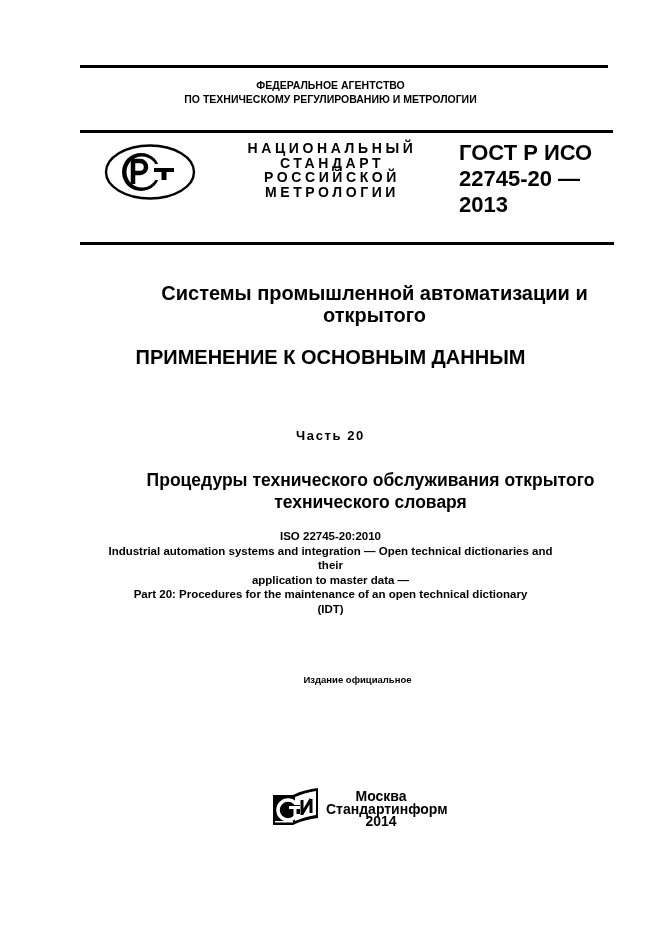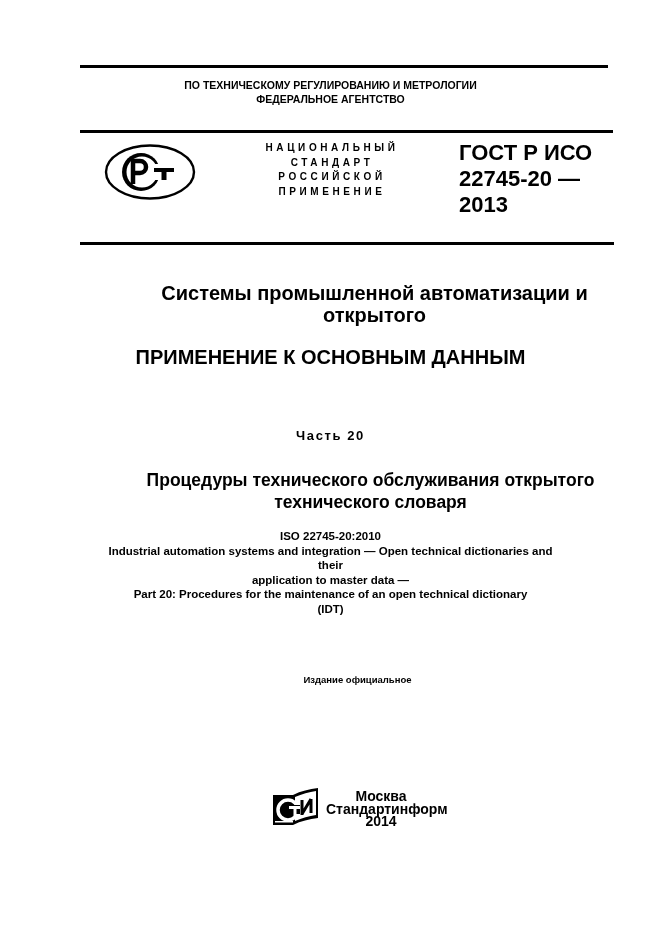--- a/index.html
+++ b/index.html
@@ -6,21 +6,21 @@
     body {
       width: 661px; height: 935px; position: relative; overflow: hidden;
       font-family: "Liberation Sans", sans-serif; color: #000;
     }
     .rule { position: absolute; height: 3px; background: #000; }
     .center { position: absolute; left: 0; width: 661px; text-align: center; }
     .agency { top: 78px; font-size: 10.5px; font-weight: bold; line-height: 14px; }
     .logo-pct { position: absolute; left: 104px; top: 143px; width: 92px; height: 58px; }
     .national {
       position: absolute; left: 244px; top: 141px; width: 176px; text-align: center;
-      font-size: 10px; font-weight: bold; letter-spacing: 3.6px; line-height: 14.5px;
+      font-size: 14px; font-weight: bold; letter-spacing: 3.6px; line-height: 14.5px;
     }
     .gost {
       position: absolute; left: 459px; top: 140px; width: 160px;
       font-size: 22px; font-weight: bold; line-height: 26px;
     }
     .series { top: 282px; font-size: 20px; font-weight: bold; line-height: 22px; margin-left: 44px; }
     .main-title { top: 345px; font-size: 20px; font-weight: bold; line-height: 25px; }
     .part { top: 428px; font-size: 13px; font-weight: bold; letter-spacing: 1.6px; }
     .subtitle { top: 469px; font-size: 17.5px; font-weight: bold; line-height: 22px; padding-left: 40px; }
     .iso { top: 529px; font-size: 11.5px; font-weight: bold; line-height: 14.5px; }
@@ -31,41 +31,41 @@
       font-size: 14px; font-weight: bold; line-height: 12.5px;
     }
     .line { display: block; }
   </style>
 </head>
 <body>
 
 <div class="rule" style="left:80px; top:65px; width:528px;"></div>
 
 <div class="center agency">
+  <span class="line">ФЕДЕРАЛЬНОЕ АГЕНТСТВО</span>
   <span class="line">ПО ТЕХНИЧЕСКОМУ РЕГУЛИРОВАНИЮ И МЕТРОЛОГИИ</span>
-  <span class="line">ФЕДЕРАЛЬНОЕ АГЕНТСТВО</span>
 </div>
 
 <div class="rule" style="left:80px; top:130px; width:533px;"></div>
 
 <svg class="logo-pct" viewBox="0 0 92 58">
   <ellipse cx="46" cy="29" rx="44" ry="26.5" fill="none" stroke="#000" stroke-width="2.4"></ellipse>
   <circle cx="37" cy="29" r="19" fill="#000"></circle>
   <circle cx="38" cy="29" r="15.5" fill="#fff"></circle>
   <rect x="46" y="21" width="11" height="16" fill="#fff"></rect>
   <path d="M29 41 V18 H36 a6 6 0 0 1 0 12 H30" fill="none" stroke="#000" stroke-width="4.5"></path>
   <rect x="50" y="25" width="20" height="4" fill="#000"></rect>
   <rect x="57.5" y="25" width="5" height="12" fill="#000"></rect>
 </svg>
 
 <div class="national">
   <span class="line">НАЦИОНАЛЬНЫЙ</span>
   <span class="line">СТАНДАРТ</span>
   <span class="line">РОССИЙСКОЙ</span>
-  <span class="line">ПРИМЕНЕНИЕ</span>
+  <span class="line">МЕТРОЛОГИИ</span>
 </div>
 
 <div class="gost">
   <span class="line">ГОСТ Р ИСО</span>
   <span class="line">22745-20 —</span>
   <span class="line">2013</span>
 </div>
 
 <div class="rule" style="left:80px; top:242px; width:534px;"></div>
 

